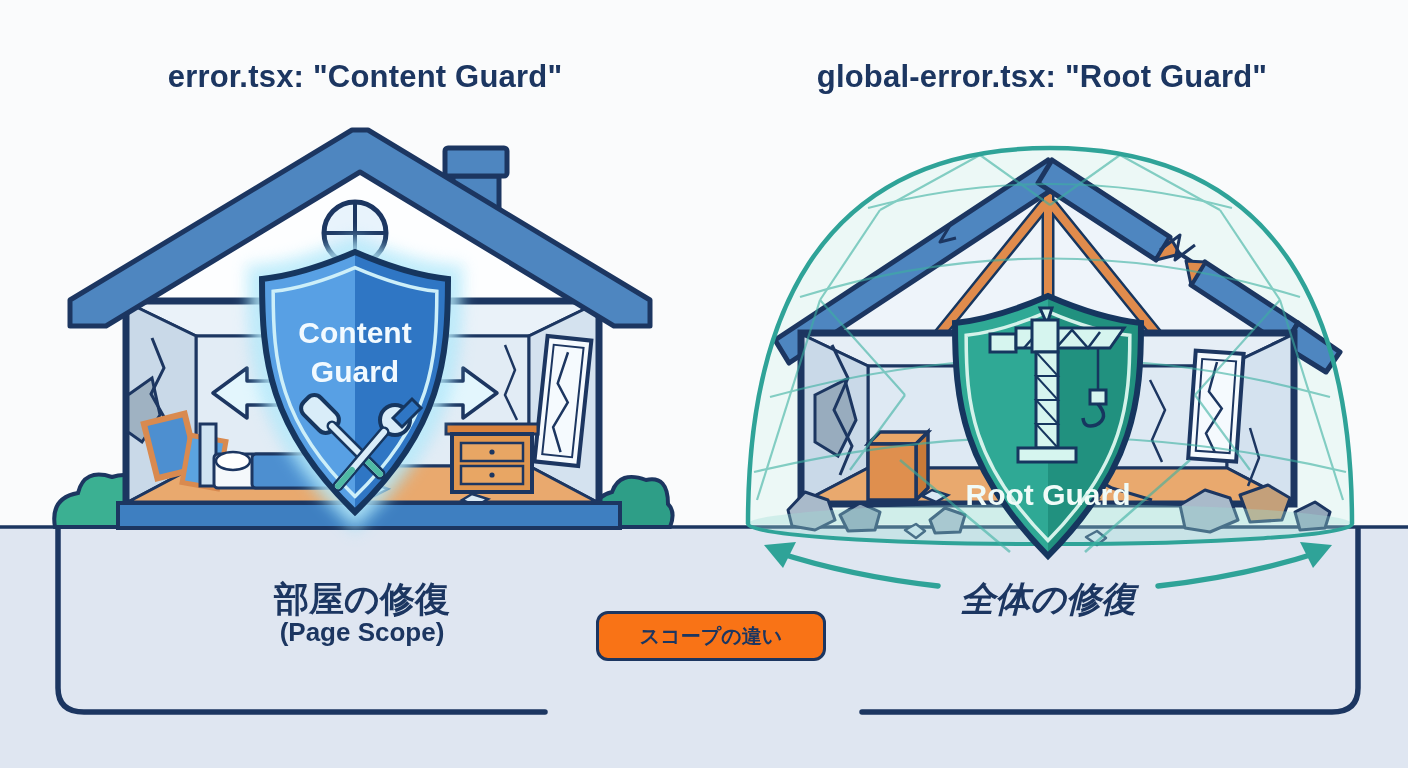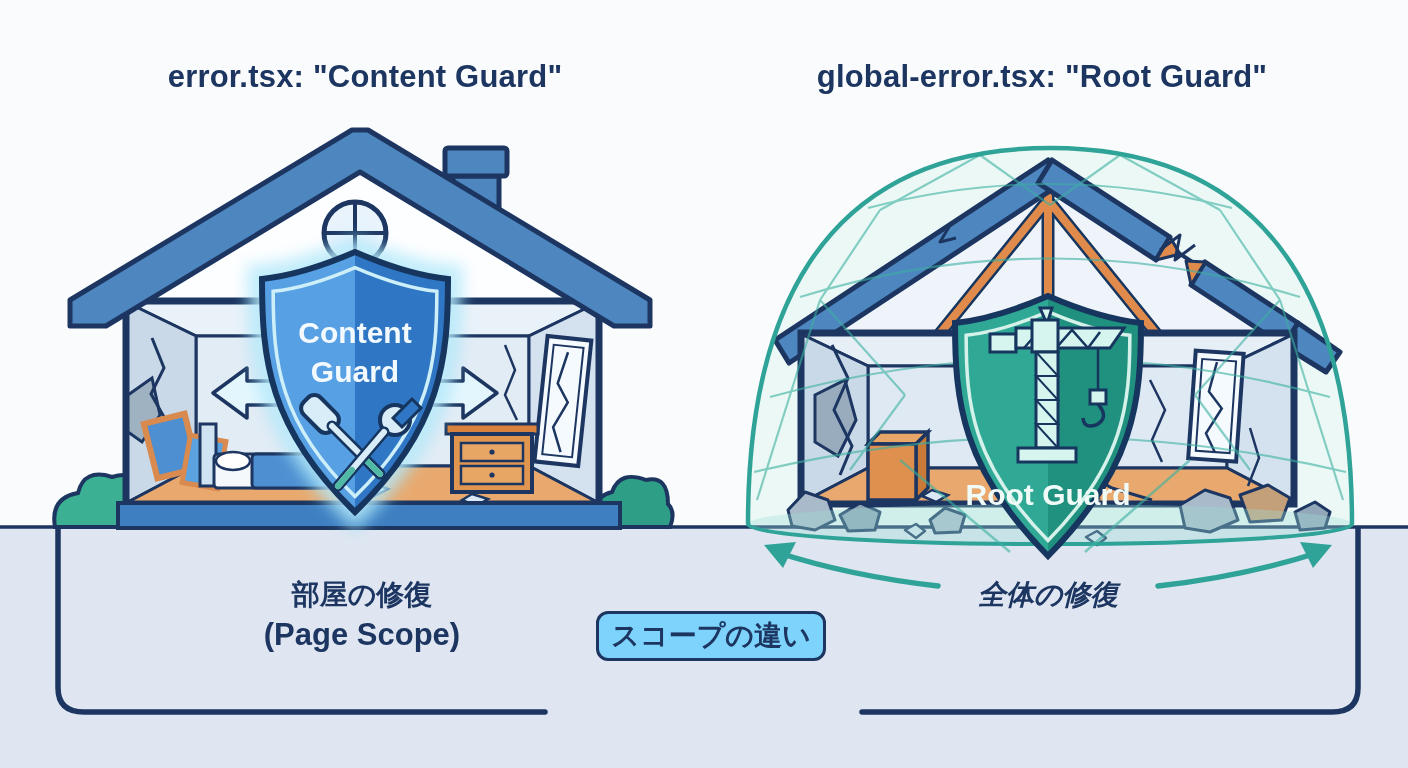--- a/index.html
+++ b/index.html
@@ -8,27 +8,27 @@
   }
   html,body{margin:0;padding:0;background:#fff;}
   .canvas{
     position:relative;width:1408px;height:768px;overflow:hidden;
     background:var(--sky_bg);
     font-family:"Liberation Sans","DejaVu Sans",sans-serif;
   }
   .canvas svg{position:absolute;left:0;top:0;}
   .label{position:absolute;color:var(--navy);font-weight:bold;text-align:center;line-height:1.25;}
   .title{font-size:31px;letter-spacing:.2px;}
-  .caption-jp{font-size:28px;}
-  .caption-en{font-size:31px;}
+  .caption-jp{font-size:35px;}
+  .caption-en{font-size:26px;}
   .center-note{
     position:absolute;left:596px;top:611px;width:224px;height:44px;
-    border:3.5px solid var(--navy);border-radius:12px;background:#7dd3fc;
+    border:3.5px solid var(--navy);border-radius:12px;background:#f97316;
     display:flex;align-items:center;justify-content:center;
-    color:var(--navy);font-weight:bold;font-size:28px;
+    color:var(--navy);font-weight:bold;font-size:20px;
   }
   .bottom-scope{font-size:26px;}
   svg text{font-family:"Liberation Sans","DejaVu Sans",sans-serif;font-weight:bold;}
 </style>
 </head>
 <body>
 
 <div class="canvas">
 
 <svg width="1408" height="768" viewBox="0 0 1408 768">

